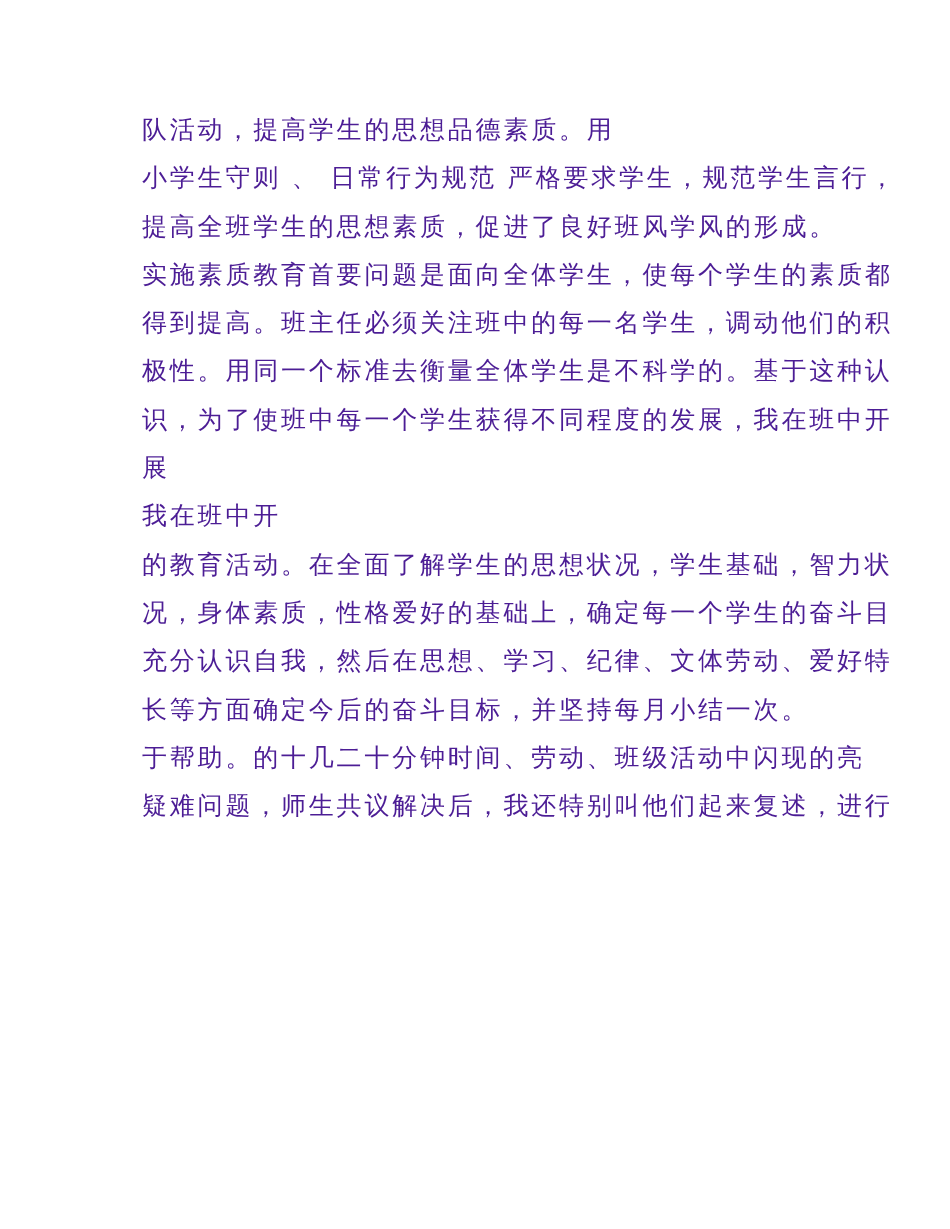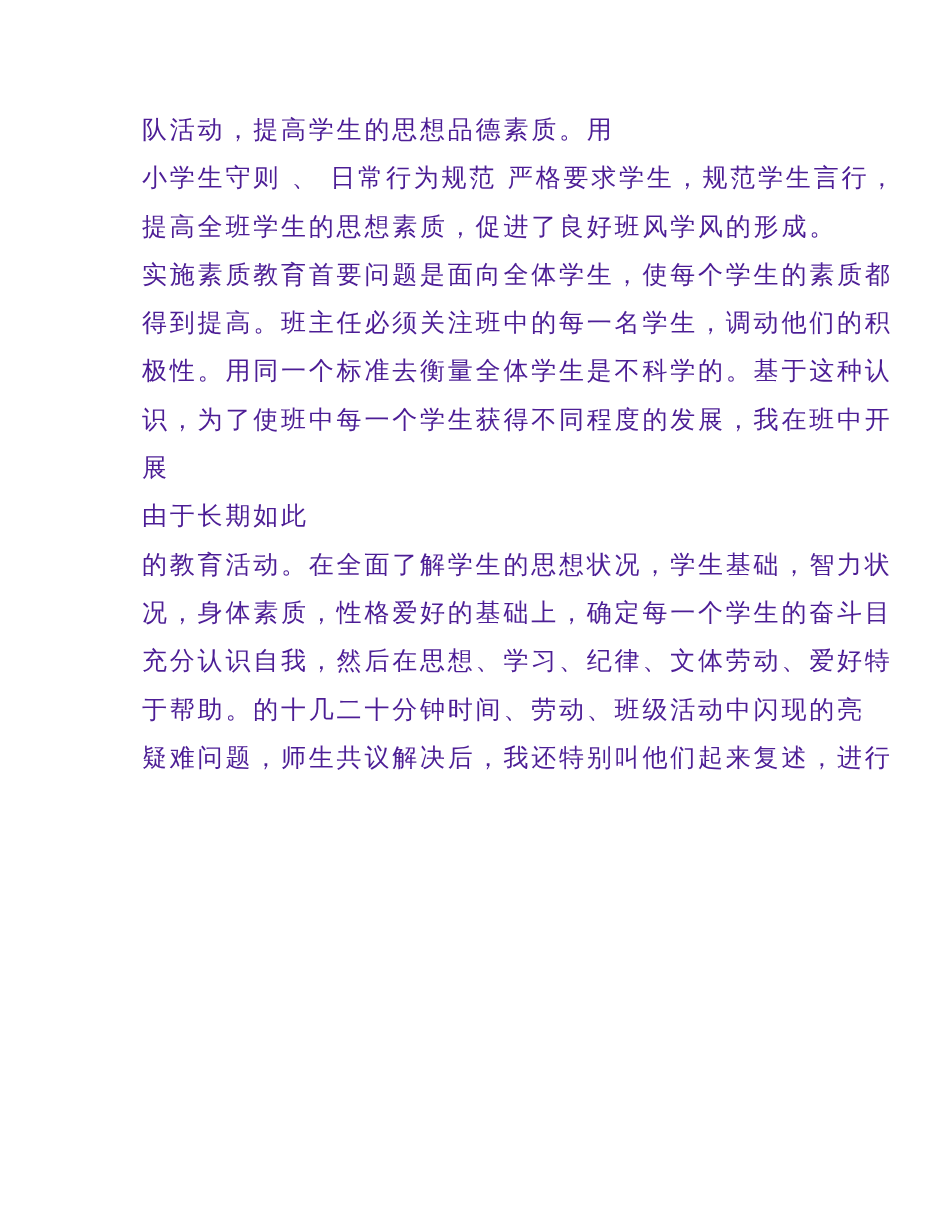--- a/index.html
+++ b/index.html
@@ -34,19 +34,20 @@
 
 <div class="page">
   <div class="line">队活动，提高学生的思想品德素质。用</div>
   <div class="line">小学生守则 、 日常行为规范 严格要求学生，规范学生言行，</div>
   <div class="line">提高全班学生的思想素质，促进了良好班风学风的形成。</div>
   <div class="line">实施素质教育首要问题是面向全体学生，使每个学生的素质都</div>
   <div class="line">得到提高。班主任必须关注班中的每一名学生，调动他们的积</div>
   <div class="line">极性。用同一个标准去衡量全体学生是不科学的。基于这种认</div>
   <div class="line">识，为了使班中每一个学生获得不同程度的发展，我在班中开</div>
   <div class="line">展</div>
-  <div class="line">由于长期如此</div>
+  <div class="line">我在班中开</div>
   <div class="line">的教育活动。在全面了解学生的思想状况，学生基础，智力状</div>
   <div class="line">况，身体素质，性格爱好的基础上，确定每一个学生的奋斗目</div>
   <div class="line">充分认识自我，然后在思想、学习、纪律、文体劳动、爱好特</div>
+  <div class="line">长等方面确定今后的奋斗目标，并坚持每月小结一次。</div>
   <div class="line">于帮助。的十几二十分钟时间、劳动、班级活动中闪现的亮</div>
   <div class="line">疑难问题，师生共议解决后，我还特别叫他们起来复述，进行</div>
 </div>
 
 </body></html>

